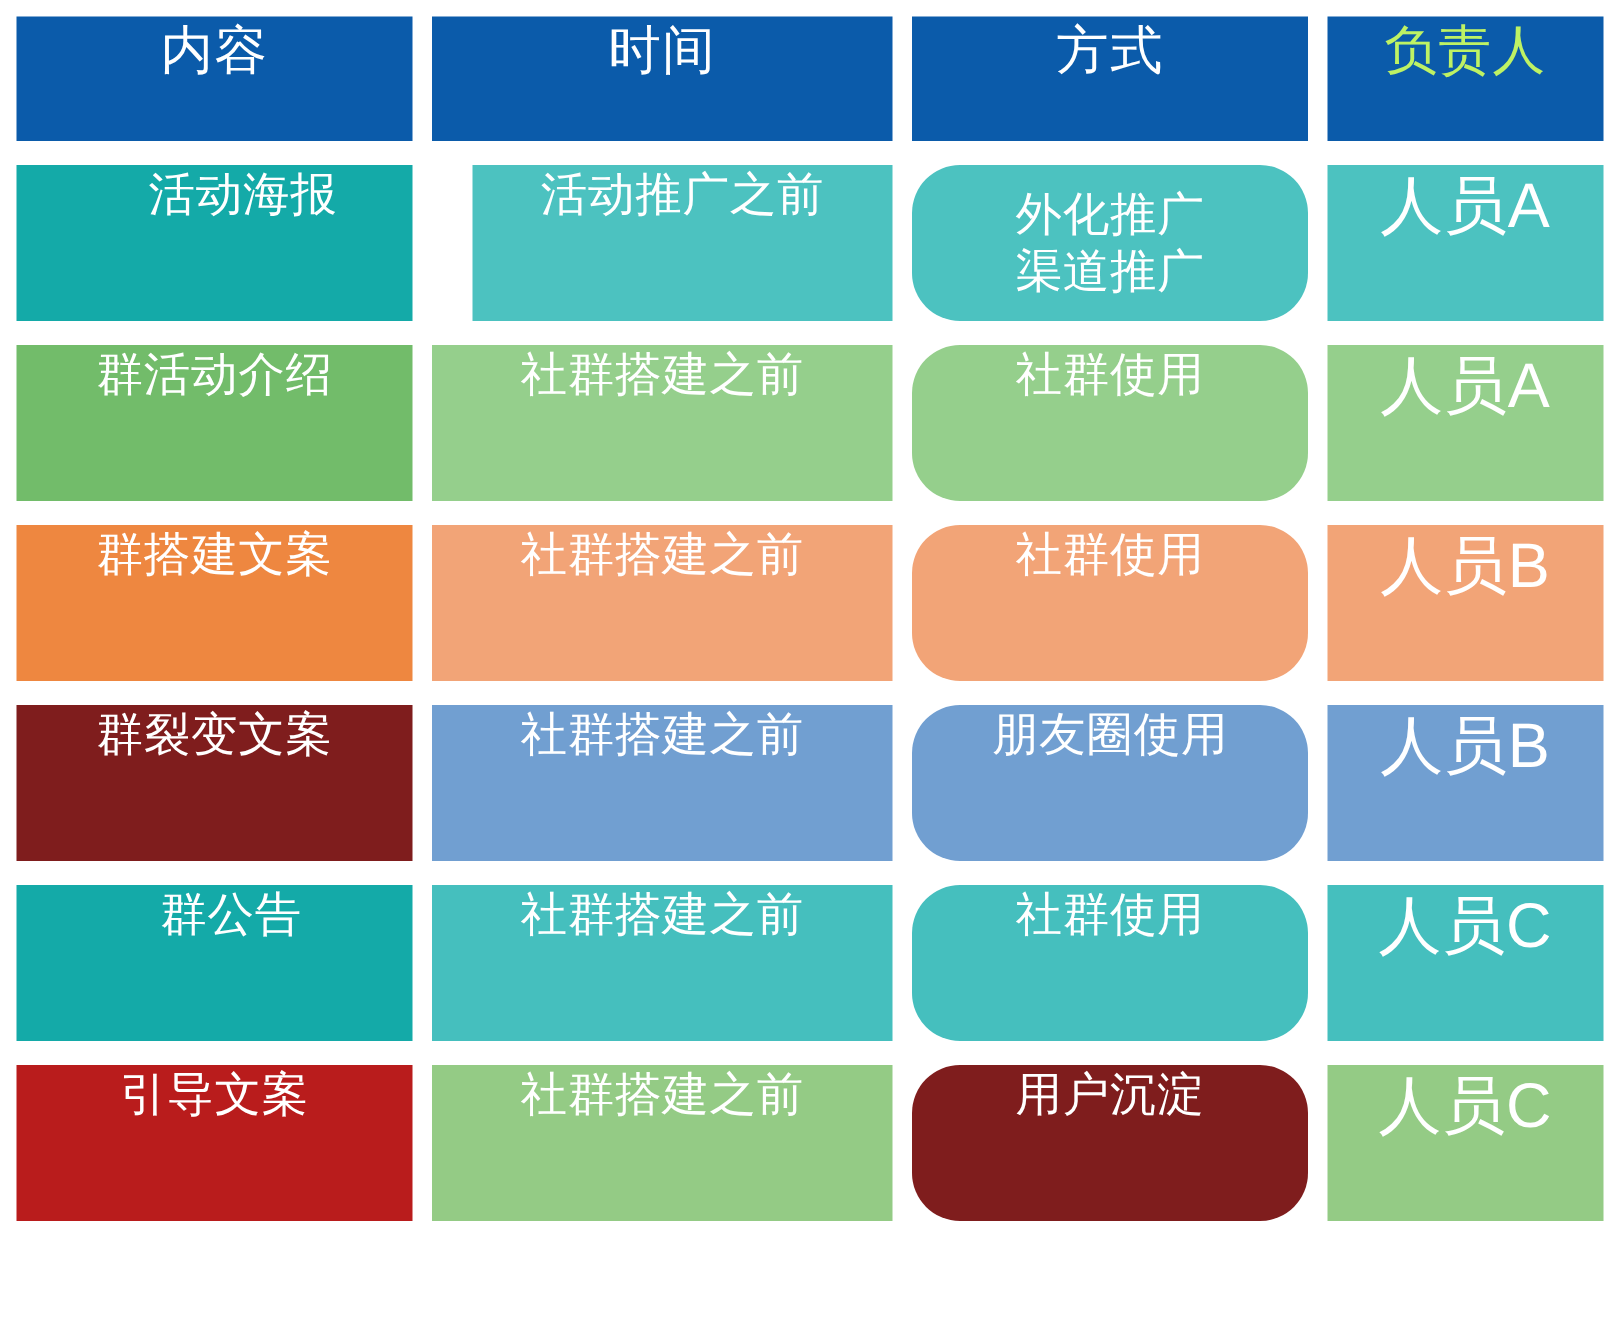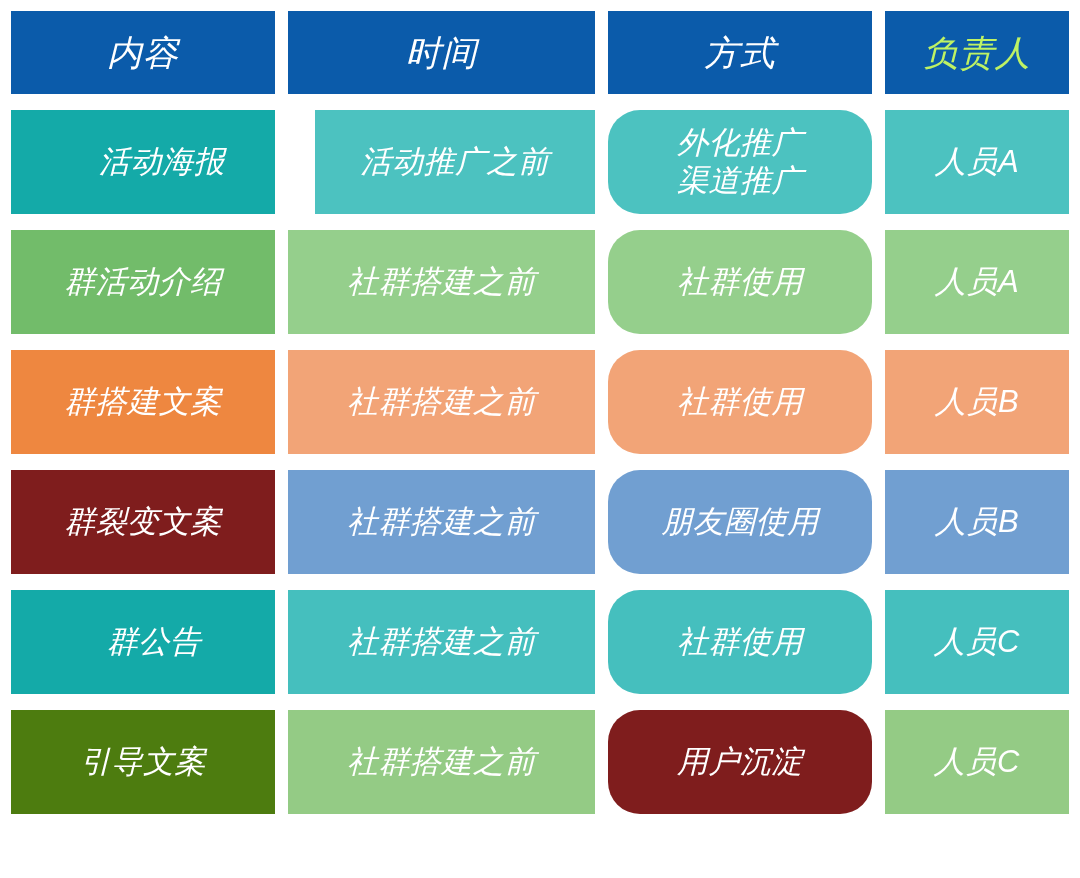--- a/index.html
+++ b/index.html
@@ -31,28 +31,26 @@
     height: 856px;
     display: grid;
     grid-template-columns: 264px 307px 264px 184px;
     grid-template-rows: 83px repeat(6, 104px);
     column-gap: 13px;
     row-gap: 16px;
   }
 
   .cell {
     display: flex;
-    align-items: center;
     justify-content: center;
     text-align: center;
     color: #ffffff;
     box-sizing: border-box;
     padding: 2px 6px;
     line-height: 1.18;
-    font-style: italic;
     -webkit-font-smoothing: antialiased;
   }
 
   .cell.header {
     font-size: 35px;
     letter-spacing: 1px;
   }
 
   .cell.body {
     font-size: 31px;
@@ -60,21 +58,21 @@
   }
 
   .cell.body.wrap {
     flex-direction: column;
     line-height: 1.22;
   }
 
   .cell.col-1 { font-size: 31px; }
   .cell.col-2 { font-size: 31px; }
   .cell.col-3 { font-size: 31px; border-radius: 32px; }
-  .cell.col-4 { font-size: 31px; }
+  .cell.col-4 { font-size: 42px; }
 
   .cell .line { display: block; }
 </style>
 </head>
 <body>
 
 <div id="schedule-table">
   <div class="table-grid">
 
     <div class="cell header" style="background-color: rgb(11, 91, 170); color: rgb(255, 255, 255);">
@@ -149,21 +147,21 @@
     <div class="cell body col-2" style="background-color: rgb(69, 191, 190); color: rgb(255, 255, 255);">
       <span>社群搭建之前</span>
     </div>
     <div class="cell body col-3" style="background-color: rgb(69, 191, 190); color: rgb(255, 255, 255);">
       <span>社群使用</span>
     </div>
     <div class="cell body col-4" style="background-color: rgb(69, 191, 190); color: rgb(255, 255, 255);">
       <span>人员C</span>
     </div>
 
-    <div class="cell body col-1" style="background-color: #4d7c0f; color: rgb(255, 255, 255);">
+    <div class="cell body col-1" style="background-color: #b91c1c; color: rgb(255, 255, 255);">
       <span>引导文案</span>
     </div>
     <div class="cell body col-2" style="background-color: rgb(148, 203, 133); color: rgb(255, 255, 255);">
       <span>社群搭建之前</span>
     </div>
     <div class="cell body col-3" style="background-color: #7f1d1d; color: rgb(255, 255, 255);">
       <span>用户沉淀</span>
     </div>
     <div class="cell body col-4" style="background-color: rgb(148, 203, 133); color: rgb(255, 255, 255);">
       <span>人员C</span>

